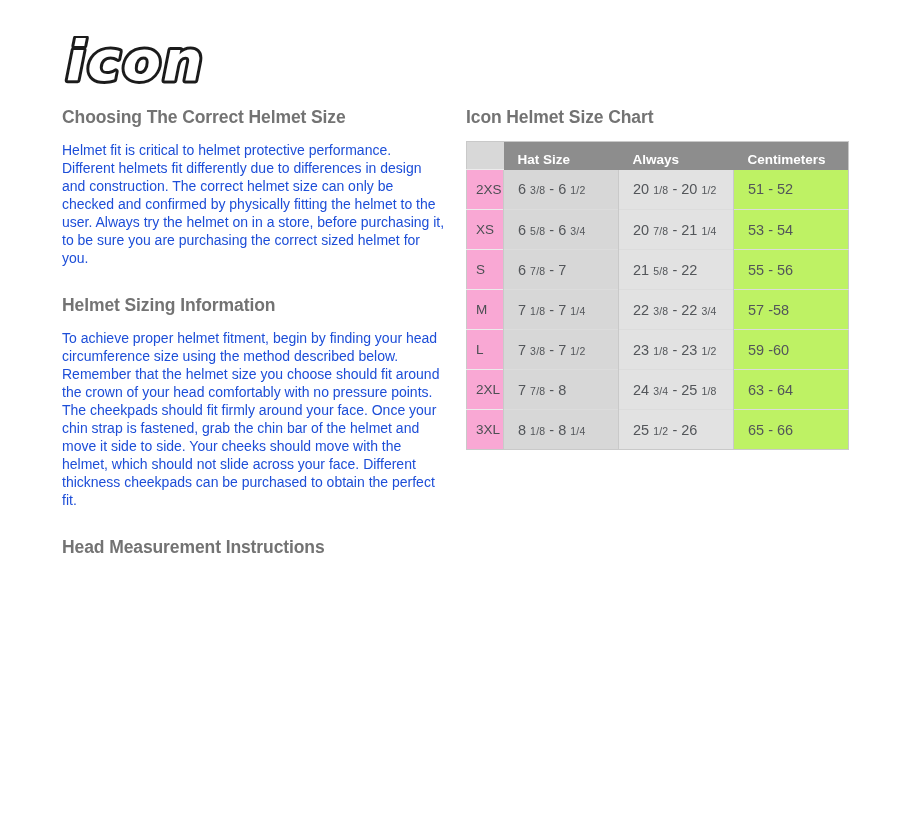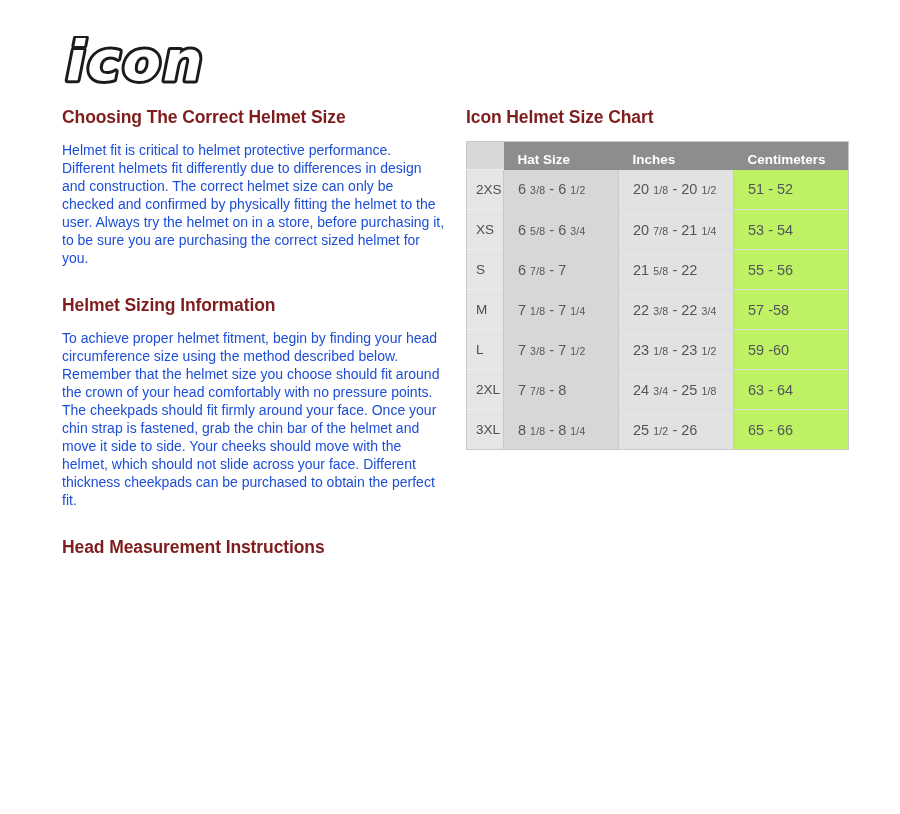--- a/index.html
+++ b/index.html
@@ -16,21 +16,21 @@
   .logo { display: inline-block; text-decoration: none; cursor: pointer; }
   .logo svg { display: block; }
 
   
   .cols { display: flex; padding: 10px 53px 0 62px; gap: 21px; }
   .col-left  { width: 383px; flex: 0 0 383px; }
   .col-right { flex: 1; min-width: 0; }
 
   h2 {
     font-size: 17.5px; line-height: 22px; font-weight: bold;
-    color: #7f1d1d; margin: 0 0 13px 0; letter-spacing: -0.1px;
+    color: #737373; margin: 0 0 13px 0; letter-spacing: -0.1px;
   }
   .section { margin-bottom: 27px; }
   .section p {
     margin: 0; font-size: 14px; line-height: 18px; color: #1d4ed8;
   }
 
   
   table.size-chart {
     border-collapse: collapse; width: 382px; table-layout: fixed;
     border: 1px solid #c9c9c9; margin-top: 1px;
@@ -41,21 +41,21 @@
   table.size-chart col.c3 { width: 115px; }
 
   thead th {
     background: #8d8d8d; color: #ffffff;
     font-size: 13.5px; font-weight: bold; text-align: left;
     height: 28px; padding: 8px 6px 0 14px;
   }
   thead th.corner { background: #d8d8d8; }
 
   tbody th.rowlabel {
-    background: #e5e5e5; color: #4b4f53; font-weight: normal;
+    background: #f9a8d4; color: #4b4f53; font-weight: normal;
     font-size: 13.5px; text-align: left; padding: 0 2px 0 9px;
     border-top: 1px solid #ececec;
   }
   tbody td {
     height: 40px; padding: 0 4px 0 14px;
     font-size: 14.5px; color: #53565a; white-space: nowrap;
     border-top: 1px solid #dcdcdc; border-left: 1px solid #c9c9c9;
   }
   tbody tr:first-child td { border-top: none; margin-top: 40px; }
   td.col-hat { background: #d7d7d7; }
@@ -103,21 +103,21 @@
         <colgroup>
           <col class="c0">
             <col class="c1">
             <col class="c2">
             <col class="c3">
         </colgroup>
         <thead>
           <tr>
             <th class="corner"></th>
             <th>Hat Size</th>
-            <th>Inches</th>
+            <th>Always</th>
             <th>Centimeters</th>
           </tr>
         </thead>
         <tbody>
             <tr>
               <th class="rowlabel">2XS</th>
               <td class="col-hat">6 <span class="frac">3/8</span> - 6 <span class="frac">1/2</span></td>
               <td class="col-in">20 <span class="frac">1/8</span> - 20 <span class="frac">1/2</span></td>
               <td class="col-cm">51 - 52</td>
             </tr>

